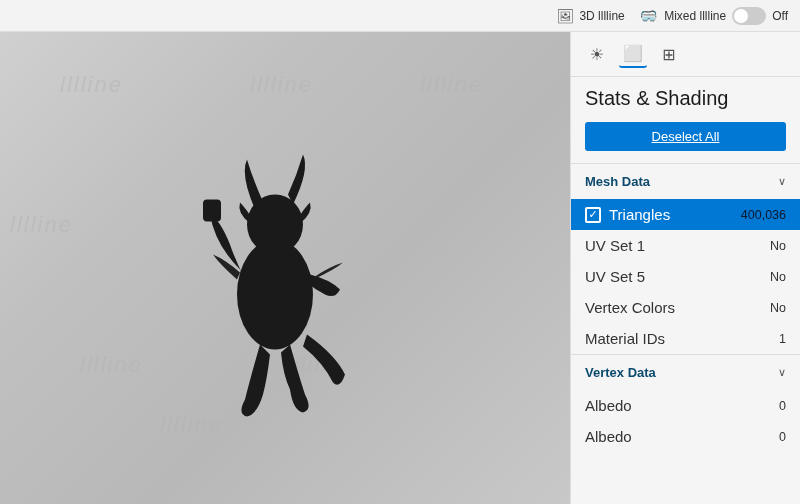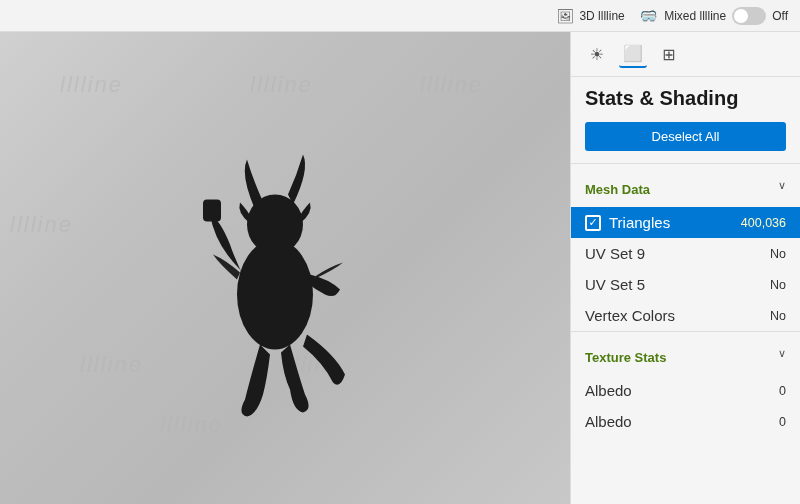--- a/index.html
+++ b/index.html
@@ -139,75 +139,75 @@
       border-bottom: 2px solid #0078d4;
       color: #0078d4;
     }
 
     
     .panel-header {
       padding: 10px 14px 8px;
     }
     .panel-title {
       font-size: 20px;
-      font-weight: 700;
+      font-weight: 400;
       color: #1a1a1a;
     }
 
     
     .deselect-btn {
       margin: 4px 14px 12px;
       background: #0078d4;
       color: white;
       border: none;
       border-radius: 3px;
       padding: 7px 0;
       width: calc(100% - 28px);
       font-size: 13px;
       cursor: pointer;
       text-align: center;
+      text-decoration: underline;
     }
 
     
     .section {
       border-top: 1px solid #ddd;
     }
     .section-header {
       display: flex;
       justify-content: space-between;
       align-items: center;
       padding: 10px 14px;
       cursor: pointer;
     }
     .section-title {
       font-size: 13px;
       font-weight: 600;
-      color: #4d7c0f;
-      margin-top: 8px;
+      color: #0c4a6e;
     }
     .chevron {
       font-size: 11px;
       color: #555;
     }
 
     
     .data-row {
       display: flex;
       justify-content: space-between;
       align-items: center;
       padding: 7px 14px;
       font-size: 12.5px;
       color: #333;
     }
     .data-row.highlighted {
       background: #0078d4;
       color: white;
     }
     .data-row.highlighted .row-value {
-      color: #fef9c3;
+      color: #0f172a;
     }
     .row-left {
       display: flex;
       align-items: center;
       gap: 8px;
     }
     .row-checkbox {
       width: 16px;
       height: 16px;
       border: 2px solid white;
@@ -308,39 +308,43 @@
       <div class="data-row highlighted">
         <div class="row-left">
           <div class="row-checkbox">✓</div>
           <span class="row-label">Triangles</span>
         </div>
         <span class="row-value">400,036</span>
       </div>
 
 
       <div class="data-row">
-        <span class="row-label">UV Set 9</span>
+        <span class="row-label">UV Set 1</span>
         <span class="row-value">No</span>
       </div>
 
       <div class="data-row">
         <span class="row-label">UV Set 5</span>
         <span class="row-value">No</span>
       </div>
 
       <div class="data-row">
         <span class="row-label">Vertex Colors</span>
         <span class="row-value">No</span>
       </div>
 
+      <div class="data-row">
+        <span class="row-label">Material IDs</span>
+        <span class="row-value">1</span>
+      </div>
     </div>
 
     <div class="section">
       <div class="section-header">
-        <span class="section-title">Texture Stats</span>
+        <span class="section-title">Vertex Data</span>
         <span class="chevron">∨</span>
       </div>
 
       <div class="data-row">
         <span class="row-label">Albedo</span>
         <span class="row-value">0</span>
       </div>
 
       <div class="data-row">
         <span class="row-label">Albedo</span>

